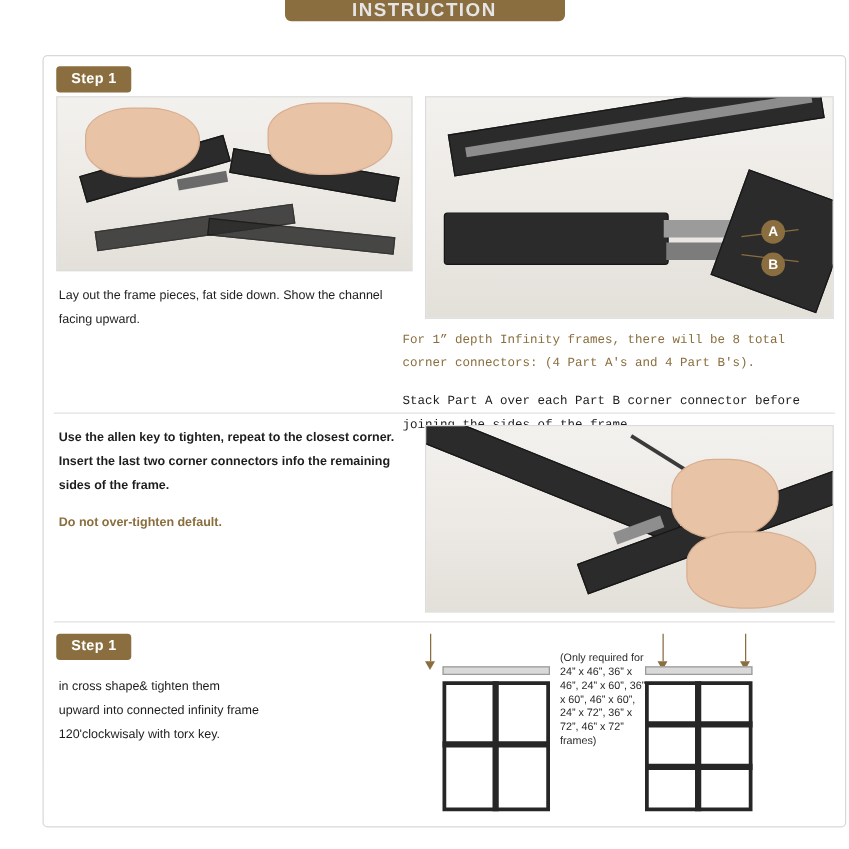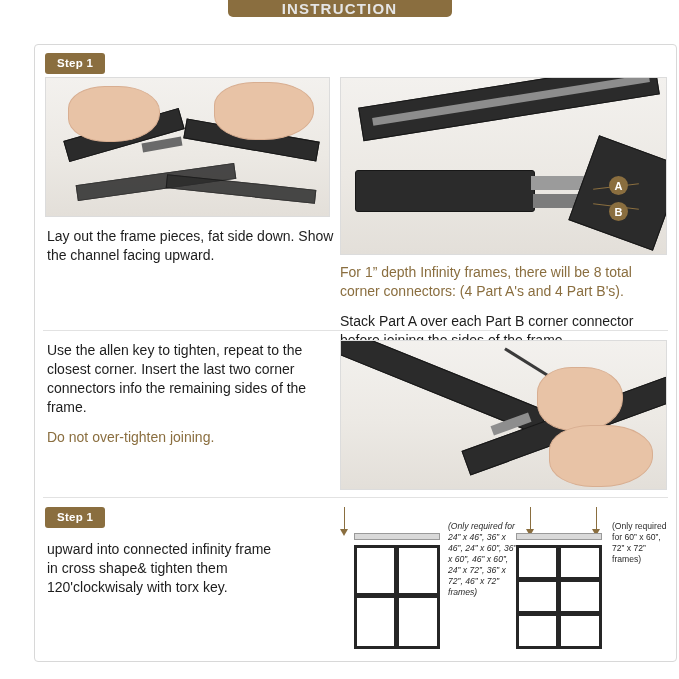--- a/index.html
+++ b/index.html
@@ -124,31 +124,31 @@
   }
   .leader {
     position: absolute;
     height: 1px;
     background: #8a6e3f;
   }
 
   
   .txt {
     position: absolute;
-    font-size: 14px;
+    font-size: 10px;
     line-height: 19px;
     color: #1d1d1d;
   }
   .txt p { margin: 0 0 11px 0; }
   .txt p:last-child { margin-bottom: 0; }
   .brown { color: #8a6e3f; }
 
   #text-left-1 { left: 12px; top: 182px; width: 288px; }
-  #text-right-1 { left: 305px; top: 218px; width: 325px; }
-  #text-left-2 { left: 12px; top: 296px; width: 288px; }
+  #text-right-1 { left: 287px; top: 218px; width: 325px; font-family: Liberation Mono, monospace; }
+  #text-left-2 { left: 12px; top: 296px; width: 288px; font-weight: bold; }
   #text-step2  { left: 12px; top: 495px; width: 292px; }
 
   
   #diagram {
     position: absolute;
     left: 305px;
     top: 462px;
     width: 328px;
     height: 150px;
   }
@@ -175,21 +175,21 @@
     position: absolute;
     width: 1px;
     background: #8a6e3f;
   }
   .note {
     position: absolute;
     font-size: 8.6px;
     line-height: 11px;
     color: #2a2a2a;
   }
-  #note-a { left: 108px; top: 14px; width: 74px; font-style: italic; }
+  #note-a { left: 108px; top: 14px; width: 74px; }
   #note-b { left: 272px; top: 14px; width: 56px; }
   .caption {
     position: absolute;
     left: 305px;
     top: 612px;
     width: 330px;
     font-size: 8.8px;
     line-height: 11.5px;
     color: #2a2a2a;
   }
@@ -238,40 +238,40 @@
 
     <div class="txt" id="text-right-1">
       <p class="brown">For 1” depth Infinity frames, there will be 8 total corner connectors: (4 Part A's and 4 Part B's).</p>
       <p>Stack Part A over each Part B corner connector before joining the sides of the frame.</p>
     </div>
 
     <div class="hline" id="div-mid"></div>
 
     <div class="txt" id="text-left-2">
       <p>Use the allen key to tighten, repeat to the closest corner. Insert the last two corner connectors info the remaining sides of the frame.</p>
-      <p class="brown">Do not over-tighten joining.</p>
+      <p class="brown">Do not over-tighten default.</p>
     </div>
 
     <div class="photo" id="photo-3">
       <div class="wood"></div>
       <div class="bar-black" style="left:-10px; top:28px; width:220px; height:26px; transform:rotate(22deg);"></div>
       <div class="bar-black" style="left:118px; top:70px; width:230px; height:26px; transform:rotate(-20deg);"></div>
       <div class="bar-grey" style="left:150px; top:78px; width:40px; height:10px; background:#8e8e8e; transform:rotate(-20deg);"></div>
       <div class="bar-grey" style="left:160px; top:20px; width:52px; height:3px; background:#3a3a3a; transform:rotate(32deg);"></div>
       <div class="hand" style="left:196px; top:26px; width:86px; height:64px;"></div>
       <div class="hand" style="left:208px; top:84px; width:104px; height:62px;"></div>
     </div>
 
     <div class="hline" id="div-step2"></div>
 
     <div class="step-tag" id="step2-tag">Step 1</div>
 
     <div class="txt" id="text-step2">
+      <p style="margin-bottom:0">in cross shape&amp; tighten them</p>
       <p style="margin-bottom:0">upward into connected infinity frame</p>
-      <p style="margin-bottom:0">in cross shape&amp; tighten them</p>
       <p style="margin-bottom:0">120'clockwisaly with torx key.</p>
     </div>
 
     <div id="diagram">
 
       <div class="arrow-stem" style="left:4px; top:0px; height:22px;"></div>
       <div class="arrow-down" style="left:0px; top:22px;"></div>
       <div class="top-cap" style="left:14px; top:26px; width:86px;"></div>
       <div class="frame-outline" style="left:14px; top:38px; width:86px; height:104px;"></div>
       <div class="cross-h" style="left:14px; top:86px; width:86px; height:5px;"></div>
@@ -282,18 +282,17 @@
       <div class="arrow-stem" style="left:190px; top:0px; height:22px;"></div>
       <div class="arrow-down" style="left:186px; top:22px;"></div>
       <div class="arrow-stem" style="left:256px; top:0px; height:22px;"></div>
       <div class="arrow-down" style="left:252px; top:22px;"></div>
       <div class="top-cap" style="left:176px; top:26px; width:86px;"></div>
       <div class="frame-outline" style="left:176px; top:38px; width:86px; height:104px;"></div>
       <div class="cross-h" style="left:176px; top:70px; width:86px; height:5px;"></div>
       <div class="cross-h" style="left:176px; top:104px; width:86px; height:5px;"></div>
       <div class="cross-v" style="left:216px; top:38px; width:5px; height:104px;"></div>
 
-      <div class="note" id="note-b">(Only required for 60” x 60”, 72” x 72” frames)</div>
     </div>
 
 
   </div>
 </div>
 
 </body></html>

